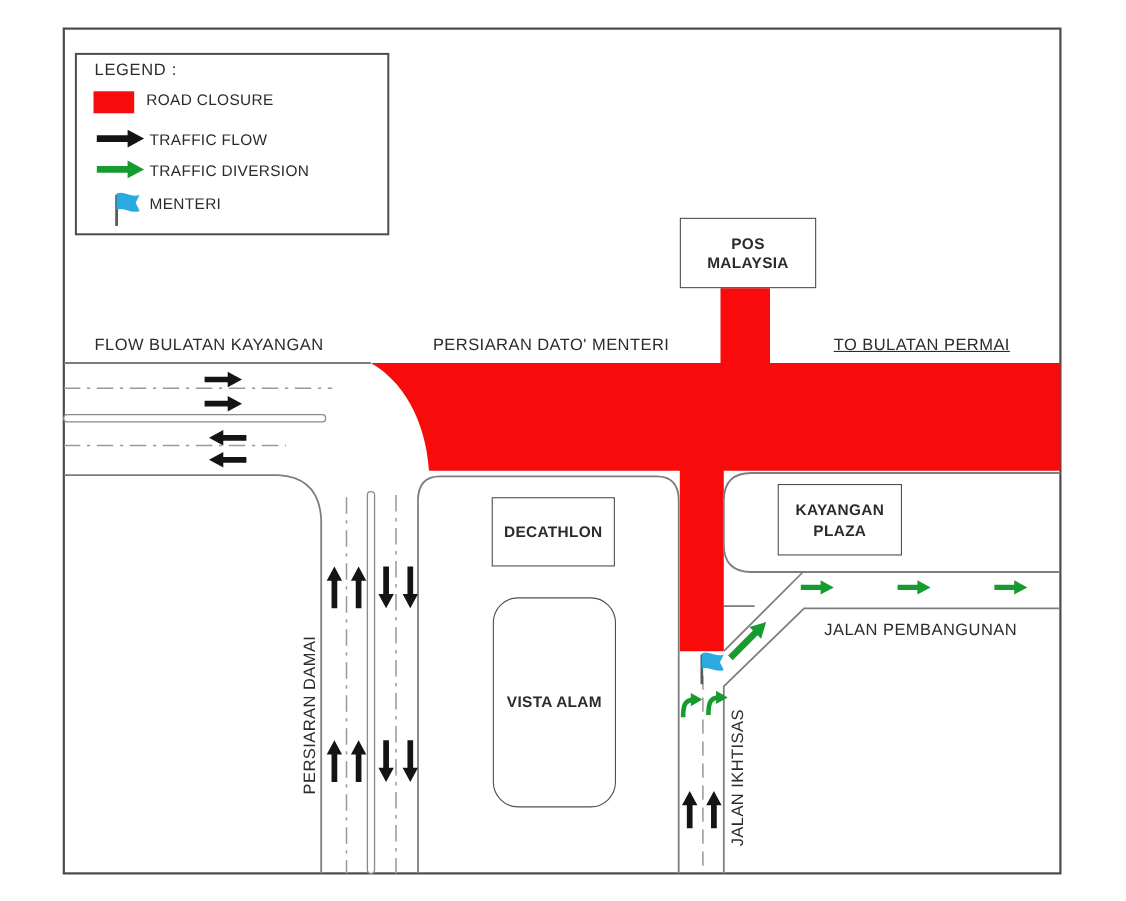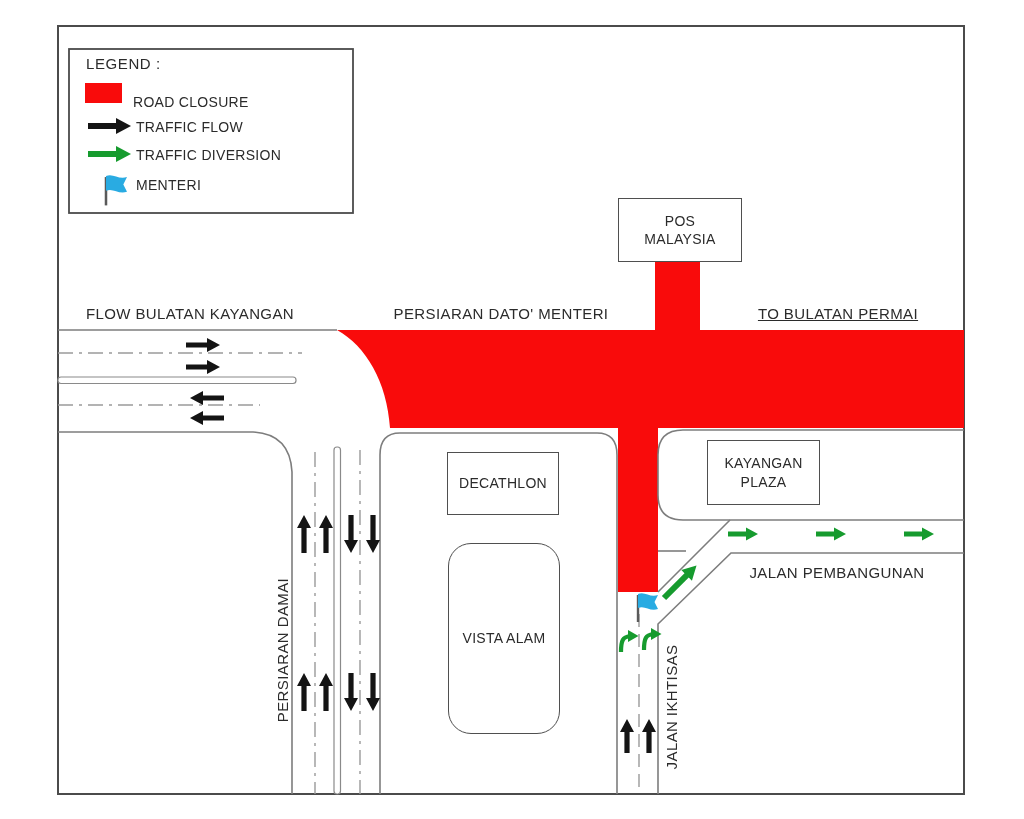--- a/index.html
+++ b/index.html
@@ -13,21 +13,21 @@
     transform:translateX(-50%);color:#2b2b2b;
   }
   .lbl.vert{
     transform:translate(-50%,-50%) rotate(-90deg);
   }
   .legend-title{position:absolute;font-size:15px;letter-spacing:.6px;}
   .legend-item{position:absolute;font-size:14px;letter-spacing:.3px;white-space:nowrap;}
   .bldg{
     position:absolute;border:1.7px solid #4f4f4f;background:#ffffff;
     display:flex;align-items:center;justify-content:center;text-align:center;
-    font-size:14px;letter-spacing:.3px;line-height:1.3;white-space:pre-line;
+    font-size:14px;letter-spacing:.3px;line-height:1.3;white-space:pre-line;font-weight:bold;
   }
 </style>
 </head>
 <body>
 
 <div class="stage">
 
   <svg width="1024" height="819" viewBox="0 0 1024 819">
     <defs>
 
@@ -106,21 +106,21 @@
     <g>
       <rect x="69" y="49" width="284" height="164" fill="none" stroke="#4b4b4b" stroke-width="1.8"></rect>
       <rect x="85" y="83" width="37" height="20" fill="#F90B0B"></rect>
       <use href="#arr43" transform="translate(88,126)" fill="#141414"></use>
       <use href="#arr43" transform="translate(88,154)" fill="#169B2E"></use>
       <use href="#flagicon" transform="translate(106,176) scale(1.05)"></use>
     </g>
   </svg>
 
   <div class="legend-title" style="left:86px;top:55px;">LEGEND :</div>
-  <div class="legend-item" style="left:133px;top:94px;">ROAD CLOSURE</div>
+  <div class="legend-item" style="left:133px;top:82px;">ROAD CLOSURE</div>
   <div class="legend-item" style="left:136px;top:119px;">TRAFFIC FLOW</div>
   <div class="legend-item" style="left:136px;top:147px;">TRAFFIC DIVERSION</div>
   <div class="legend-item" style="left:136px;top:177px;">MENTERI</div>
 
   <div class="lbl" style="left:190px;top:305px;">FLOW BULATAN KAYANGAN</div>
   <div class="lbl" style="left:501px;top:305px;">PERSIARAN DATO' MENTERI</div>
   <div class="lbl" style="left:838px;top:305px;text-decoration:underline;">TO BULATAN PERMAI</div>
   <div class="lbl" style="left:837px;top:564px;">JALAN PEMBANGUNAN</div>
   <div class="lbl vert" style="left:282px;top:650px;">PERSIARAN DAMAI</div>
   <div class="lbl vert" style="left:671px;top:707px;">JALAN IKHTISAS</div>

